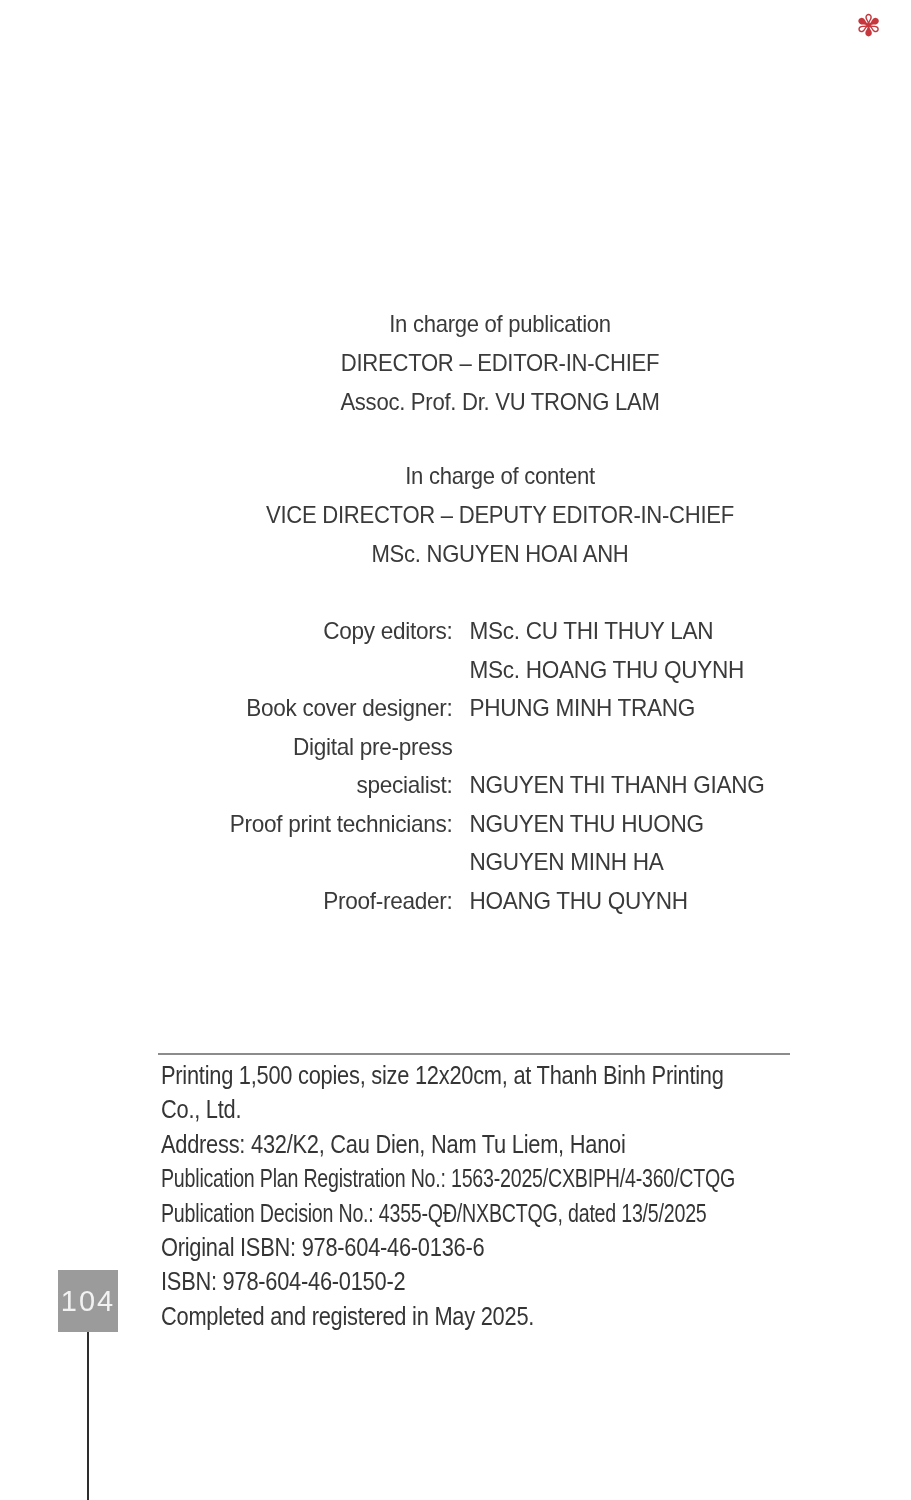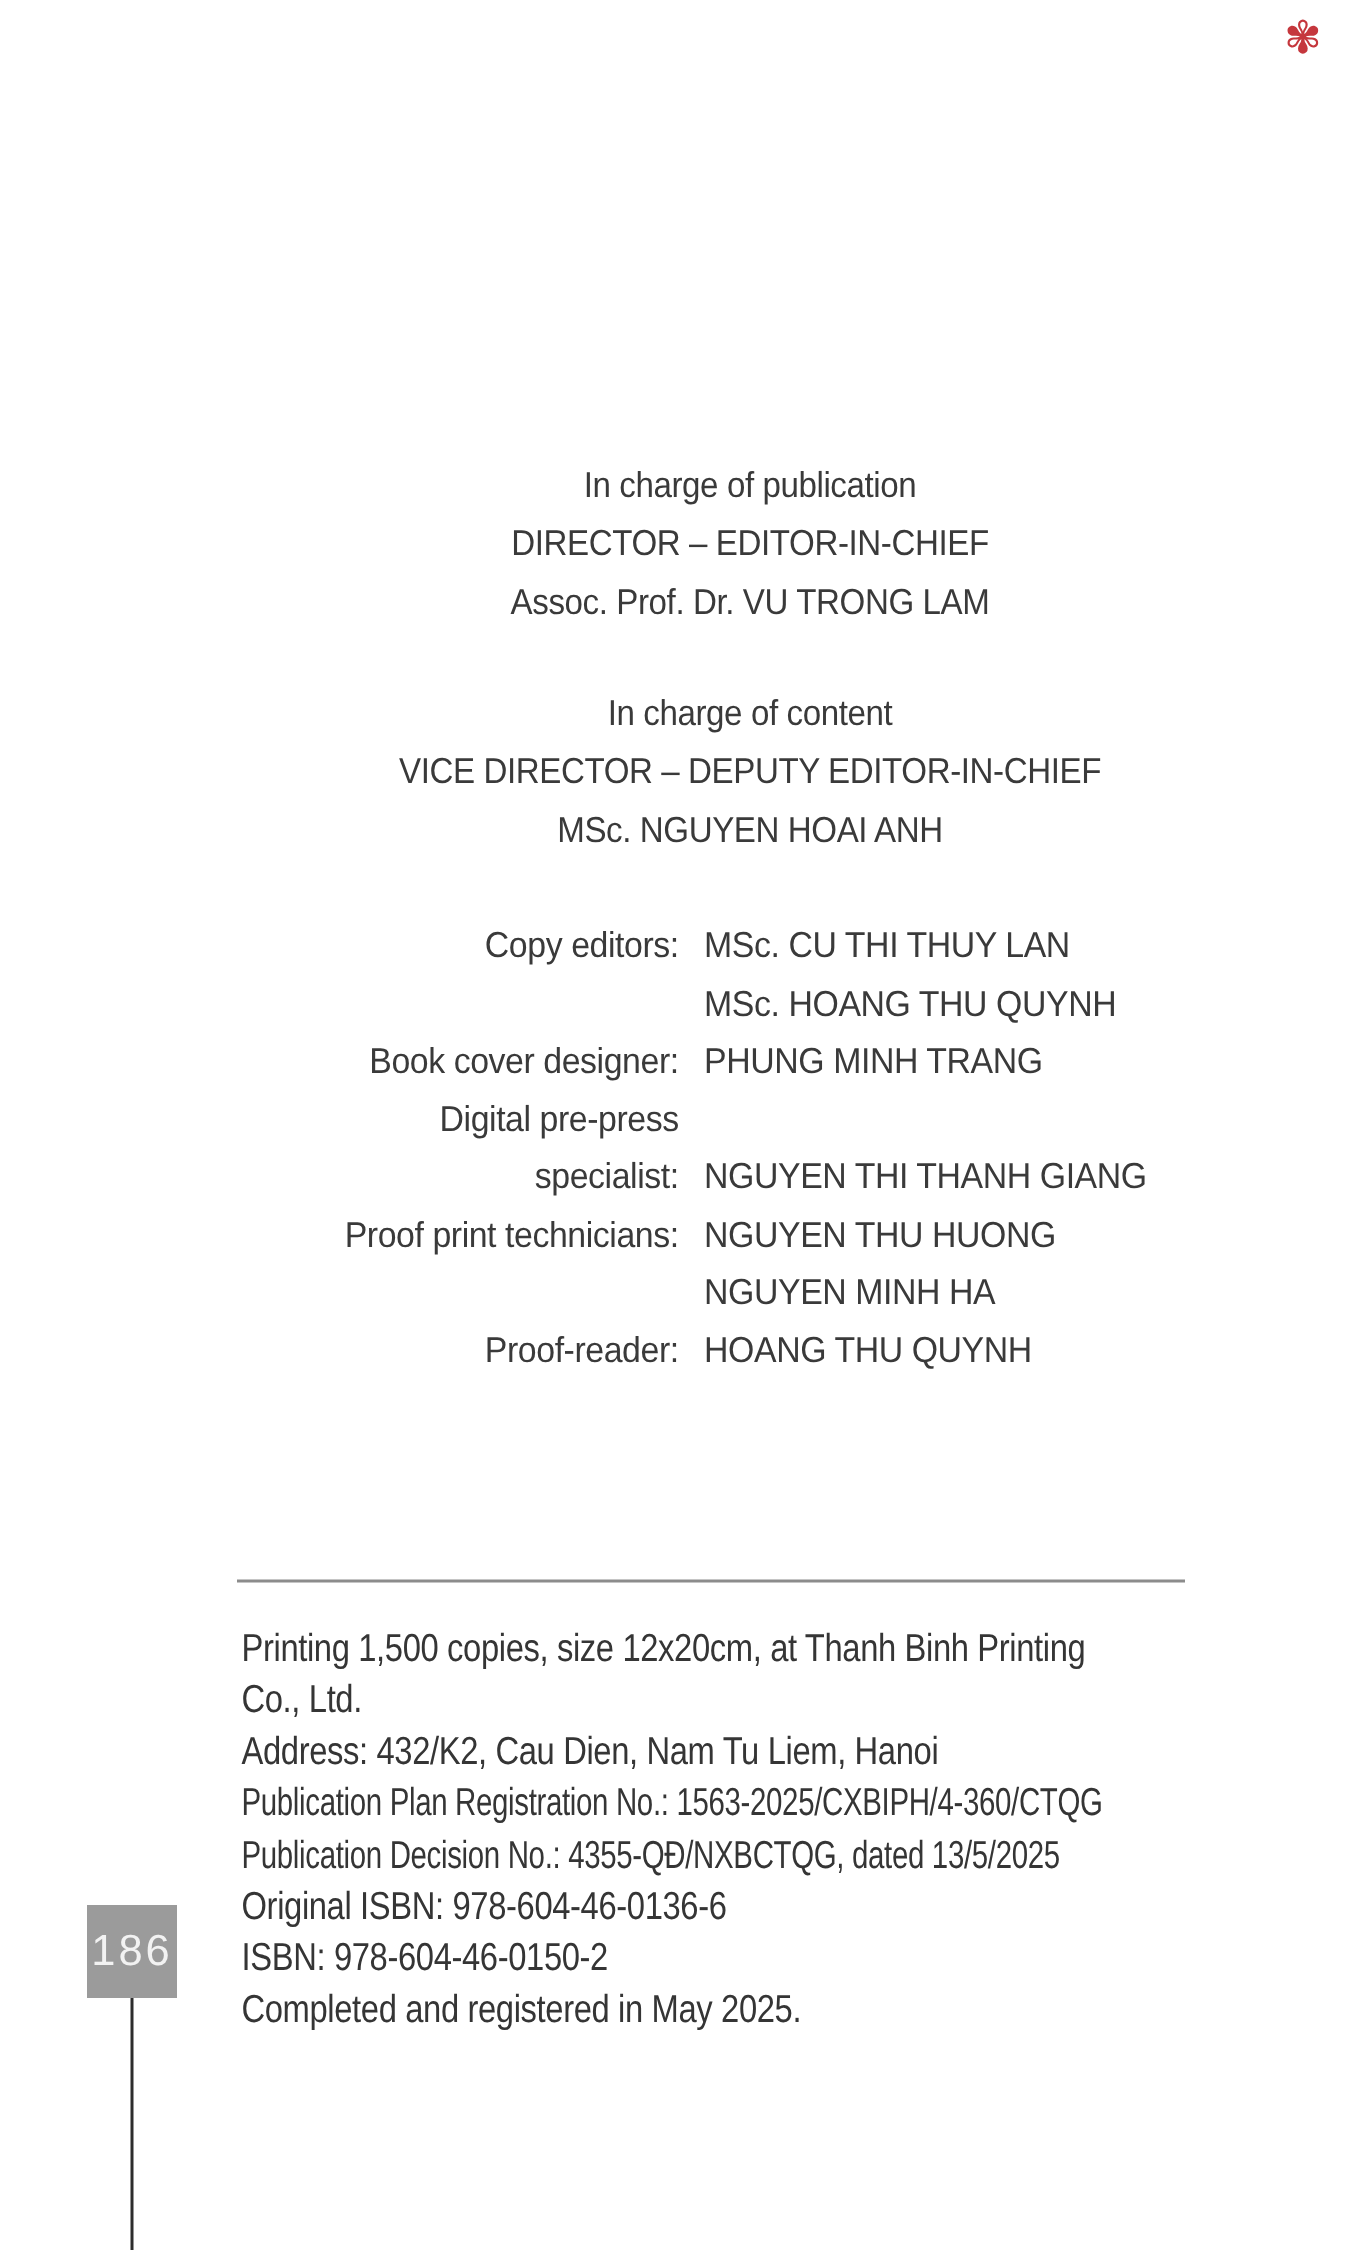--- a/index.html
+++ b/index.html
@@ -69,21 +69,20 @@
     margin: 0;
   }
   .imprint {
     position: absolute;
     left: 161px;
     top: 1058px;
     width: 740px;
     font-size: 26px;
     letter-spacing: -0.3px;
     color: #353535;
-    margin-top: 23px;
   }
   .imprint .iline {
     line-height: 34.4px;
     white-space: nowrap;
     transform: scaleX(0.84);
     transform-origin: 0 50%;
   }
   .imprint .iline.condensed {
     transform: scaleX(0.755);
   }
@@ -154,16 +153,16 @@
     <div class="iline">Printing 1,500 copies, size 12x20cm, at Thanh Binh Printing</div>
     <div class="iline">Co., Ltd.</div>
     <div class="iline">Address: 432/K2, Cau Dien, Nam Tu Liem, Hanoi</div>
     <div class="iline condensed">Publication Plan Registration No.: 1563-2025/CXBIPH/4-360/CTQG</div>
     <div class="iline condensed">Publication Decision No.: 4355-QĐ/NXBCTQG, dated 13/5/2025</div>
     <div class="iline">Original ISBN: 978-604-46-0136-6</div>
     <div class="iline">ISBN: 978-604-46-0150-2</div>
     <div class="iline">Completed and registered in May 2025.</div>
   </section>
 
-  <div class="pagenum">186</div>
+  <div class="pagenum">104</div>
   <div class="vline"></div>
 
 </div>
 
 </body></html>

